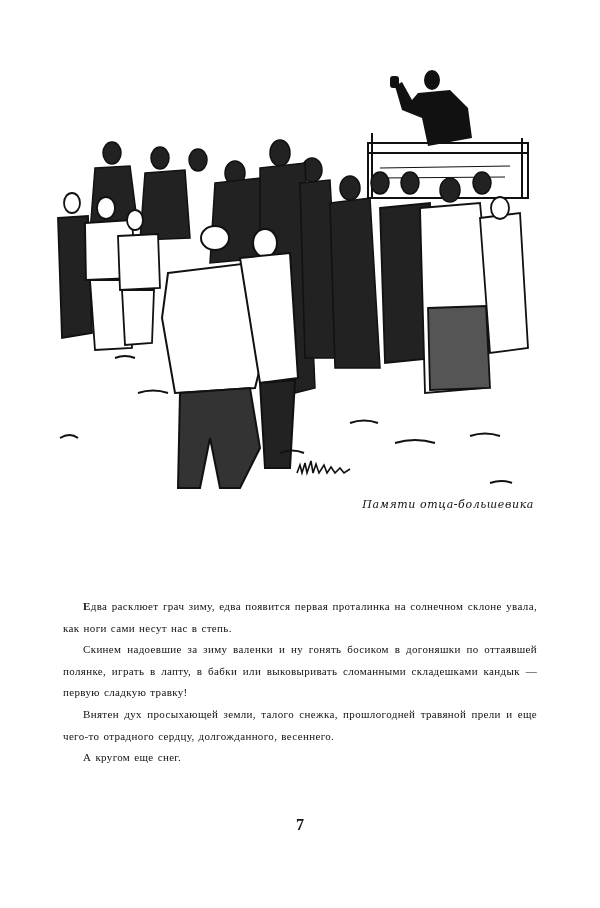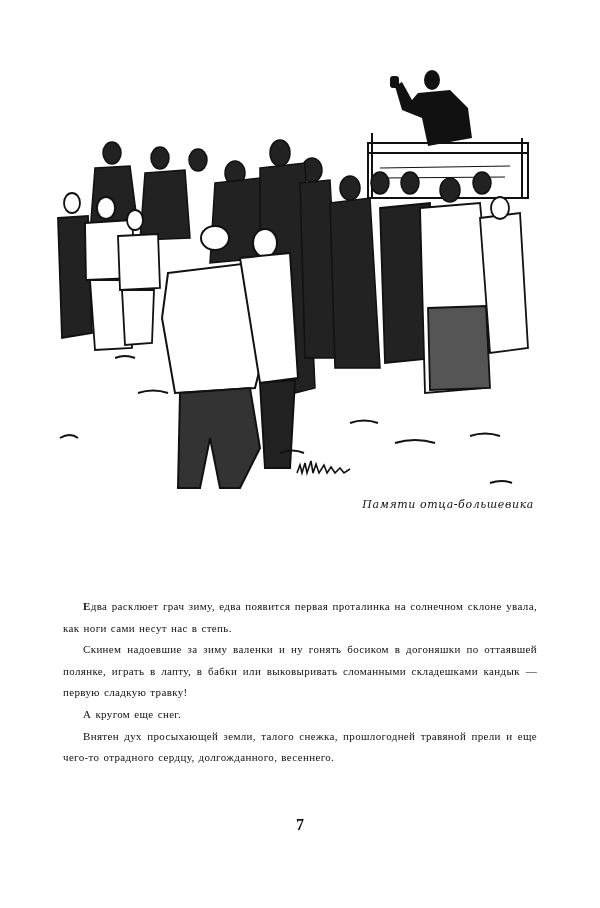--- a/index.html
+++ b/index.html
@@ -165,19 +165,19 @@
         <path d="M247 415 l3 -8 l2 8 l3 -10 l2 10 l4 -12 l2 12 l3 -9 l3 9 l5 -8 l3 8 l4 -6 l4 6 l5 -5 l4 5 l6 -4"></path>
       </g>
     </svg>
   </div>
 
   <div class="caption">Памяти отца-большевика</div>
 
   <div class="text-block">
     <p class="para"><span class="first-letter">Е</span><span>два расклюет грач зиму, едва появится первая проталинка на солнечном склоне увала, как ноги сами несут нас в степь.</span></p>
     <p class="para"><span>Скинем надоевшие за зиму валенки и ну гонять босиком в догоняшки по оттаявшей полянке, играть в лапту, в бабки или выковыривать сломанными складешками кандык — первую сладкую травку!</span></p>
+    <p class="para"><span>Внятен дух просыхающей земли, талого снежка, прошлогодней травяной прели и еще чего-то отрадного сердцу, долгожданного, весеннего.</span></p>
     <p class="para"><span>А кругом еще снег.</span></p>
-    <p class="para"><span>Внятен дух просыхающей земли, талого снежка, прошлогодней травяной прели и еще чего-то отрадного сердцу, долгожданного, весеннего.</span></p>
   </div>
 
   <div class="page-number">7</div>
 
 </div>
 
 </body></html>

